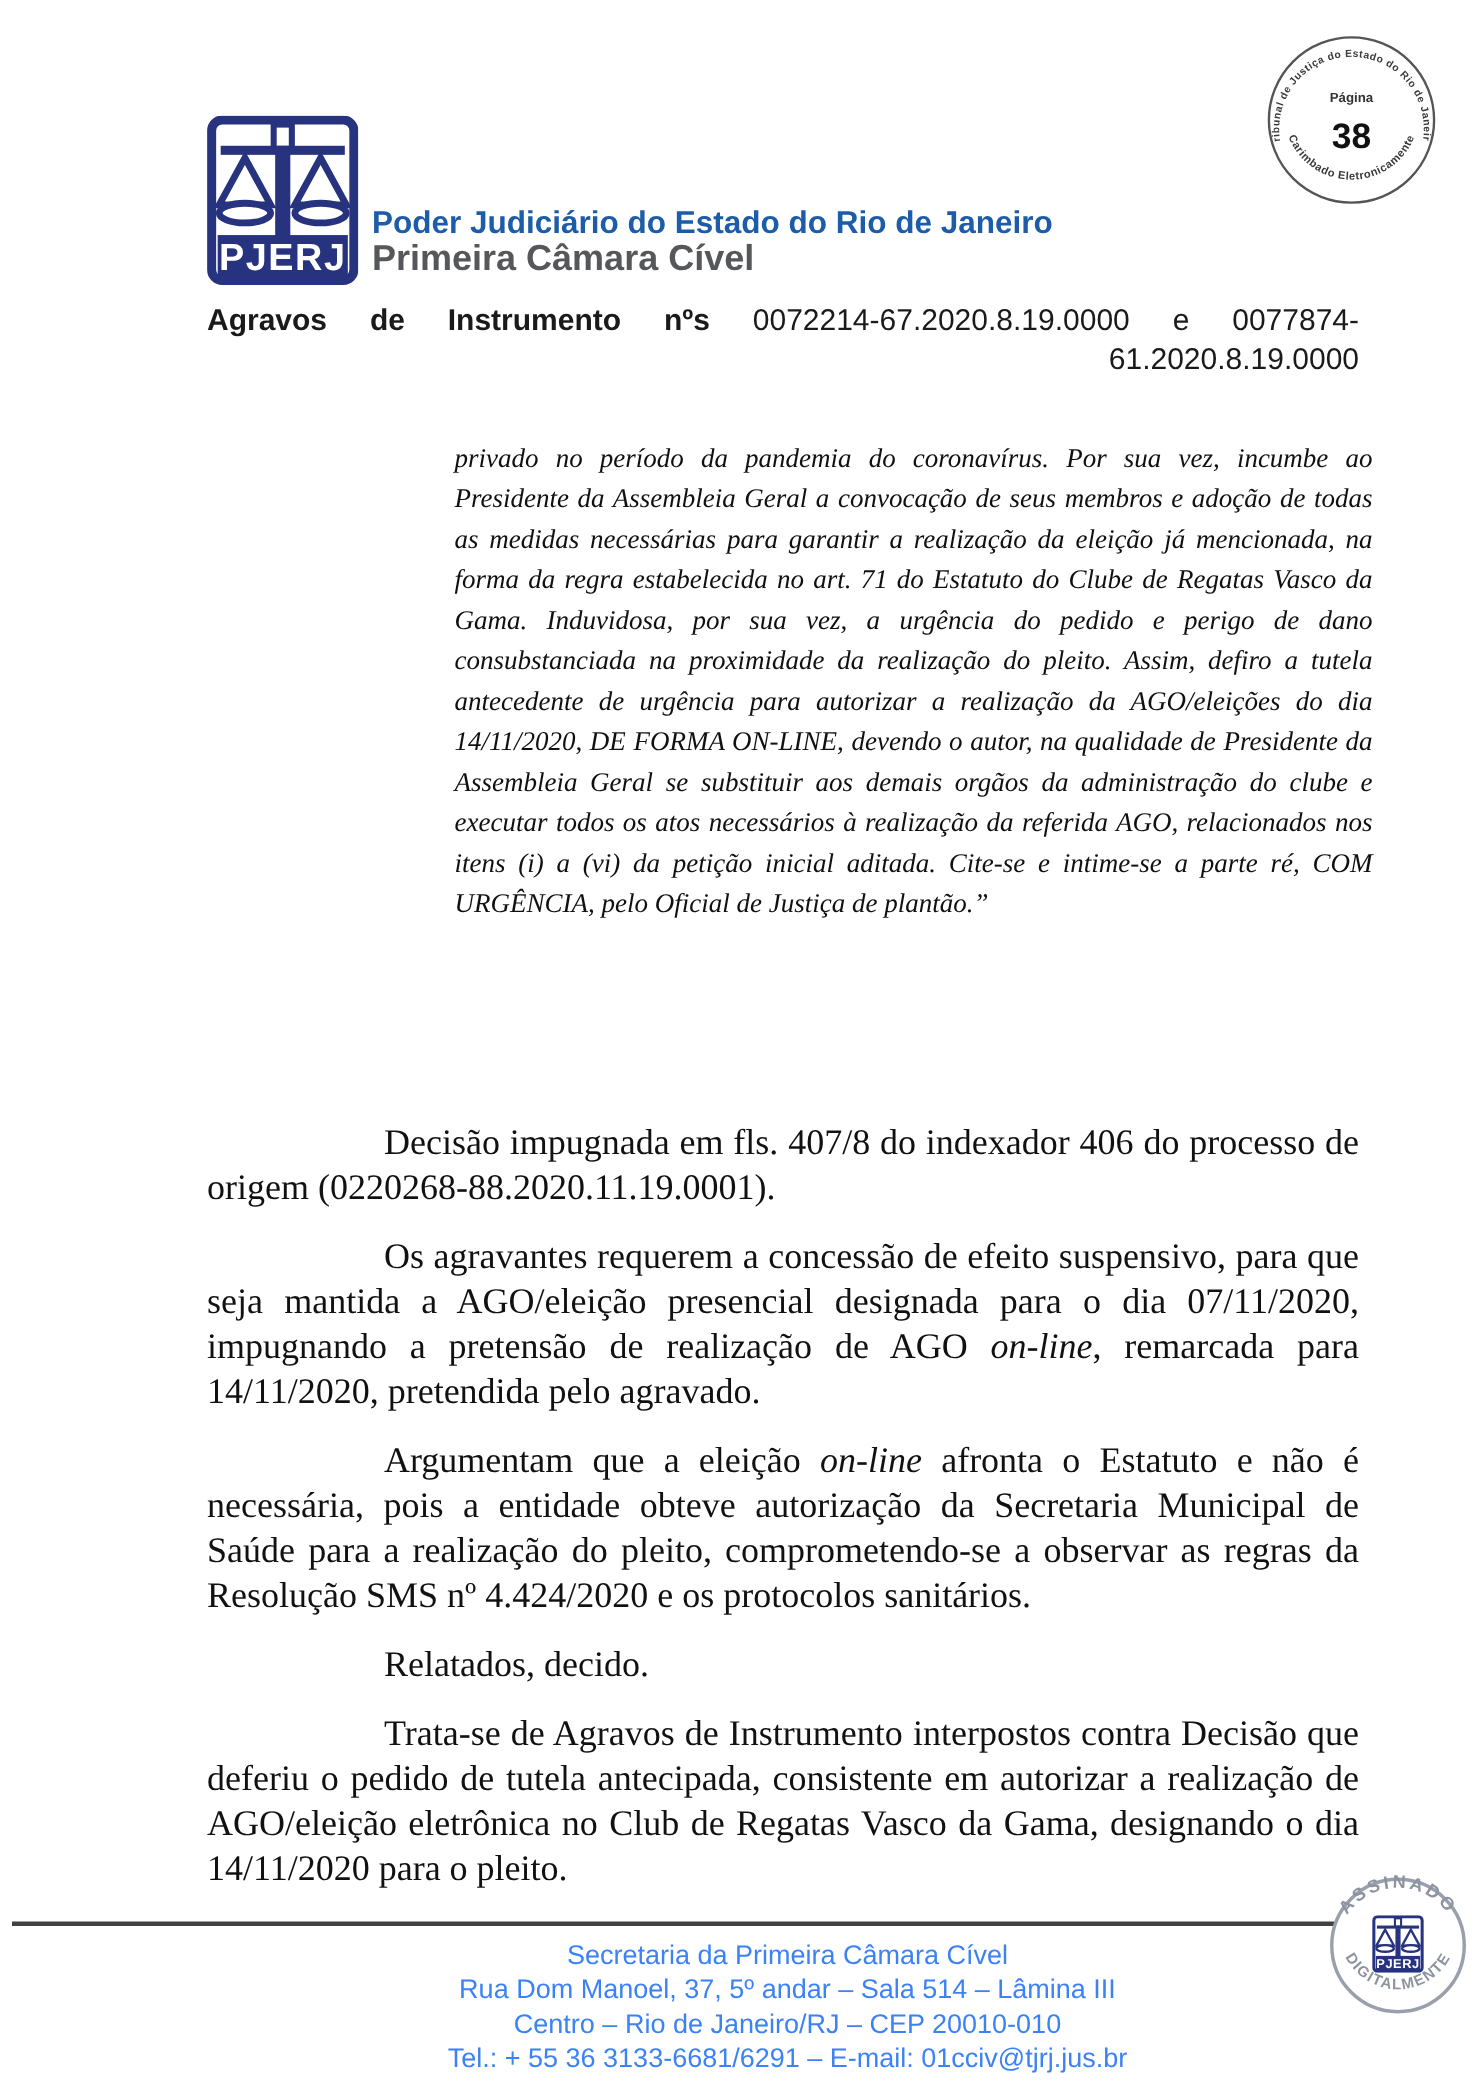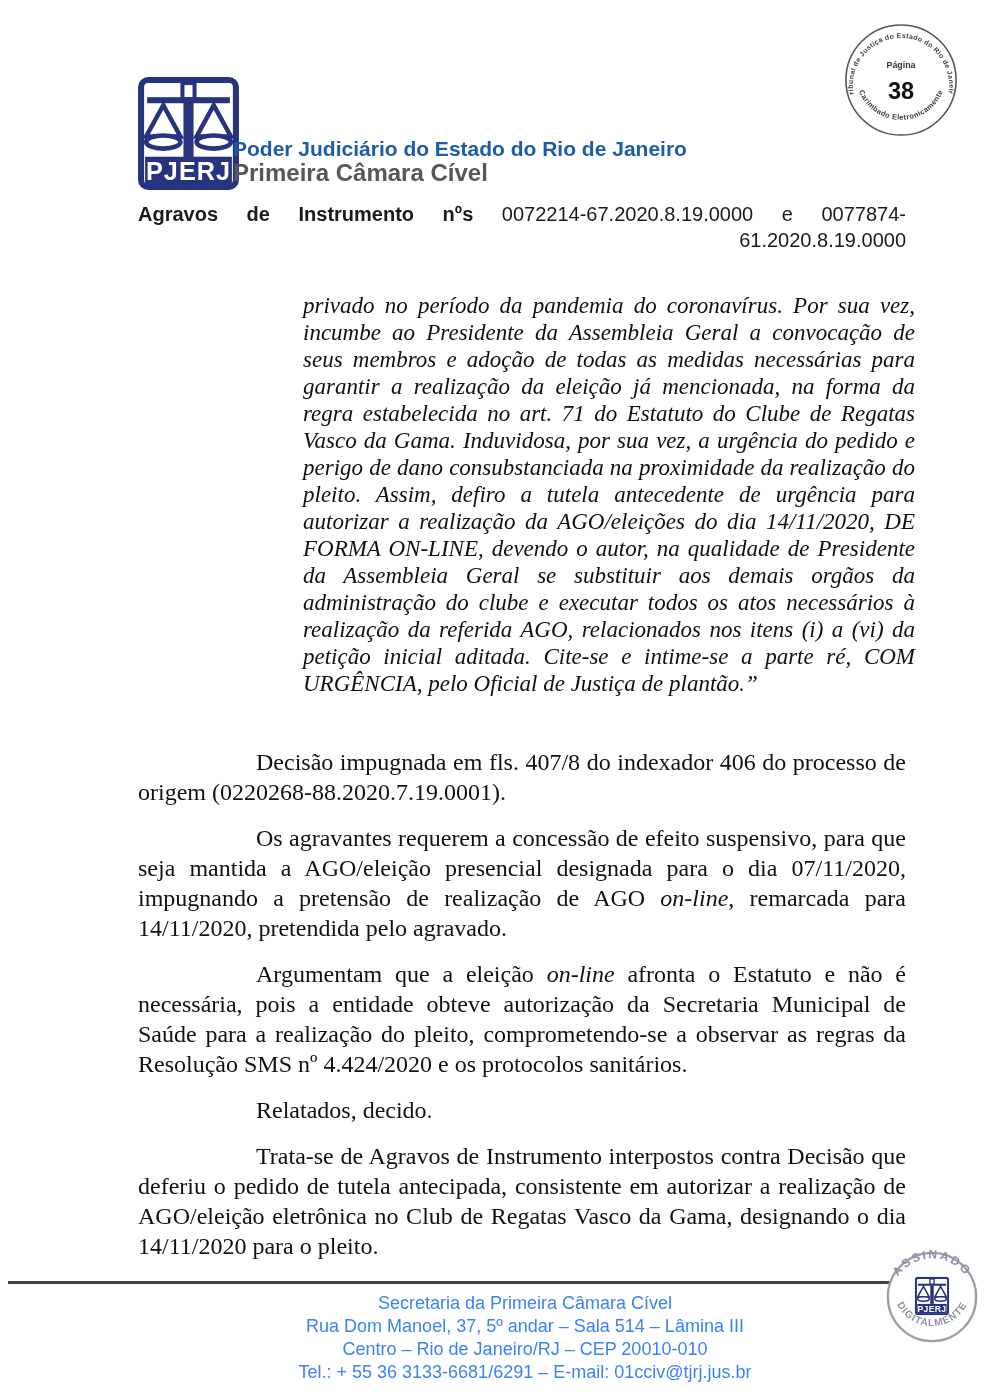--- a/index.html
+++ b/index.html
@@ -15,21 +15,21 @@
   }
 
   
   .logo-box {
     position: absolute;
     left: 138px; top: 77px;
     width: 101px; height: 113px;
   }
   .header-titles {
     position: absolute;
-    left: 233px; top: 136px;
+    left: 248px; top: 136px;
     font-family: "Liberation Sans", sans-serif;
     white-space: nowrap;
   }
   .org-title {
     font-size: 21px;
     font-weight: bold;
     color: #1c5ca8;
     line-height: 26px;
   }
   .unit-title {
@@ -62,21 +62,21 @@
   }
   .case-line1 .bold { font-weight: bold; }
   .case-line2 { text-align: right; }
 
   
   .quote-block {
     position: absolute;
     left: 303px; top: 292px;
     width: 612px;
     font-style: italic;
-    font-size: 23px;
+    font-size: 18px;
     line-height: 27px;
     text-align: justify;
     color: #101010;
   }
 
   
   .body-text {
     position: absolute;
     left: 138px; top: 747px;
     width: 768px;
@@ -166,21 +166,21 @@
       <span>0072214-67.2020.8.19.0000</span>
       <span>e</span>
       <span>0077874-</span>
     </div>
     <div class="case-line2">61.2020.8.19.0000</div>
   </div>
 
   <div class="quote-block">privado no período da pandemia do coronavírus. Por sua vez, incumbe ao Presidente da Assembleia Geral a convocação de seus membros e adoção de todas as medidas necessárias para garantir a realização da eleição já mencionada, na forma da regra estabelecida no art. 71 do Estatuto do Clube de Regatas Vasco da Gama. Induvidosa, por sua vez, a urgência do pedido e perigo de dano consubstanciada na proximidade da realização do pleito. Assim, defiro a tutela antecedente de urgência para autorizar a realização da AGO/eleições do dia 14/11/2020, DE FORMA ON-LINE, devendo o autor, na qualidade de Presidente da Assembleia Geral se substituir aos demais orgãos da administração do clube e executar todos os atos necessários à realização da referida AGO, relacionados nos itens (i) a (vi) da petição inicial aditada. Cite-se e intime-se a parte ré, COM URGÊNCIA, pelo Oficial de Justiça de plantão.”</div>
 
   <div class="body-text">
-    <p><span>Decisão impugnada em fls. 407/8 do indexador 406 do processo de origem (0220268-88.2020.7.19.0001).</span></p>
+    <p><span>Decisão impugnada em fls. 407/8 do indexador 406 do processo de origem (0220268-88.2020.11.19.0001).</span></p>
     <p><span>Os agravantes requerem a concessão de efeito suspensivo, para que seja mantida a AGO/eleição presencial designada para o dia 07/11/2020, impugnando a pretensão de realização de AGO </span><span style="font-style: italic;">on-line</span><span>, remarcada para 14/11/2020, pretendida pelo agravado.</span></p>
     <p><span>Argumentam que a eleição </span><span style="font-style: italic;">on-line</span><span> afronta o Estatuto e não é necessária, pois a entidade obteve autorização da Secretaria Municipal de Saúde para a realização do pleito, comprometendo-se a observar as regras da Resolução SMS nº 4.424/2020 e os protocolos sanitários.</span></p>
     <p><span>Relatados, decido.</span></p>
     <p><span>Trata-se de Agravos de Instrumento interpostos contra Decisão que deferiu o pedido de tutela antecipada, consistente em autorizar a realização de AGO/eleição eletrônica no Club de Regatas Vasco da Gama, designando o dia 14/11/2020 para o pleito.</span></p>
   </div>
 
   <div class="footer-rule"></div>
   <div class="footer-text">
     <div>Secretaria da Primeira Câmara Cível</div>
     <div>Rua Dom Manoel, 37, 5º andar – Sala 514 – Lâmina III</div>

